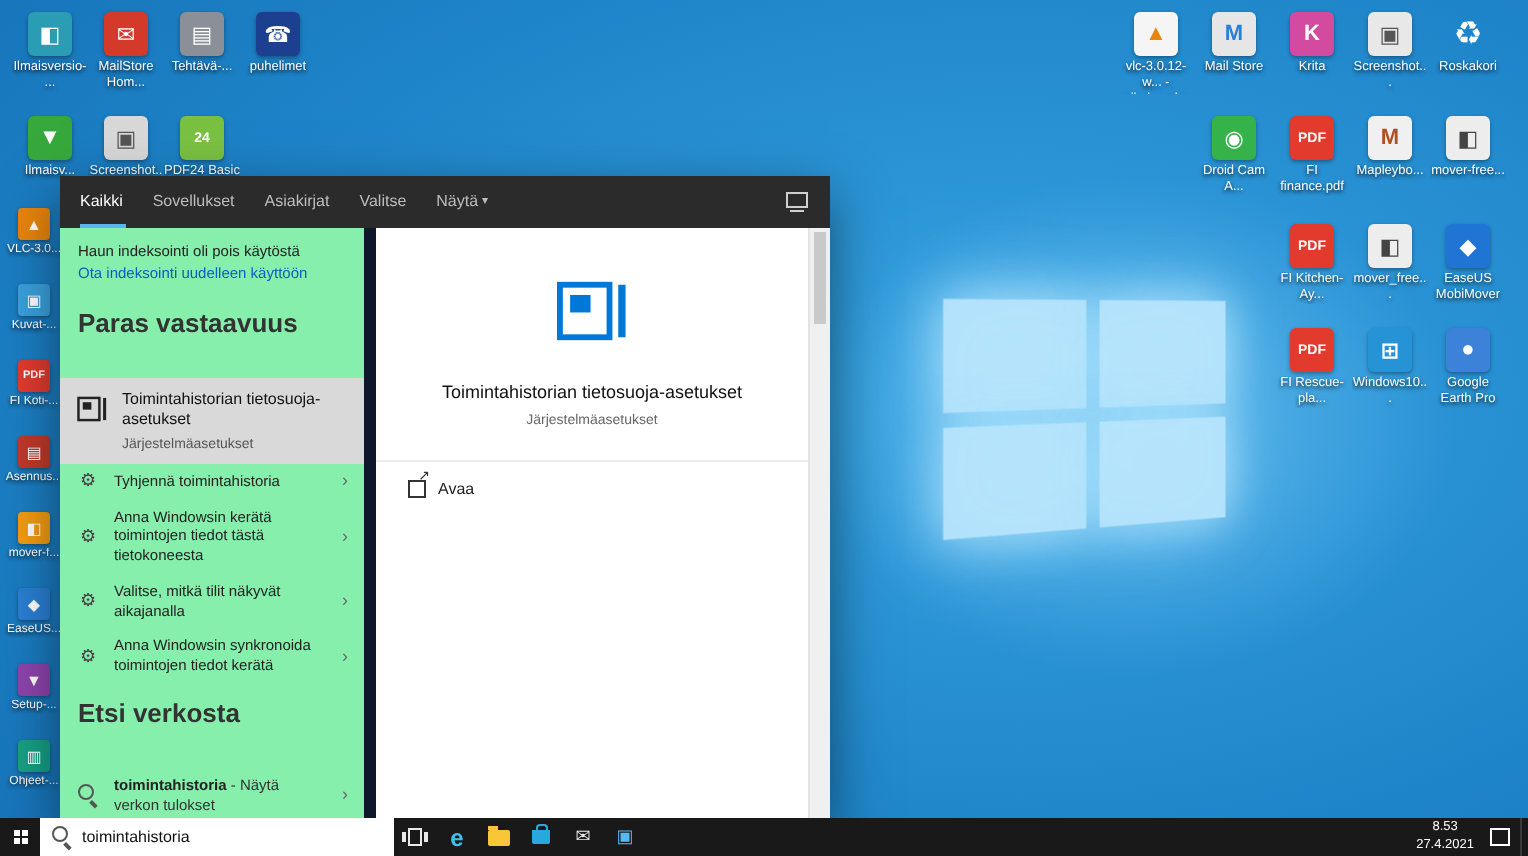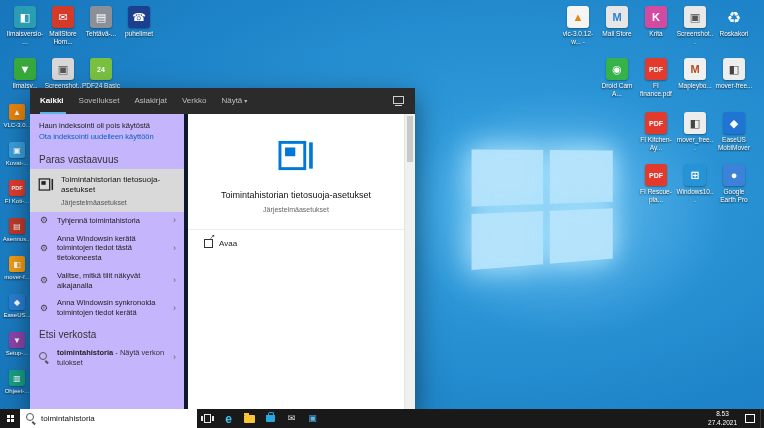--- a/index.html
+++ b/index.html
@@ -29,34 +29,34 @@
   .dicon.small .ig{width:16px;height:16px;font-size:8px;border-radius:2px}
   .dicon.small .ig.txt{font-size:5.5px}
   .dicon.small .lbl{font-size:6px;max-height:14px}
 
   
   .panel{position:absolute;left:30px;top:88px;width:385px;height:321px;display:flex;flex-direction:column;
     box-shadow:0 10px 26px rgba(0,0,0,.5);z-index:3}
   .panel-header{height:26px;background:#2b2b2b;display:flex;align-items:stretch;padding:0 10px;gap:13px;flex:0 0 26px}
   .tab{font-size:8px;color:#bdbdbd;display:flex;align-items:center;cursor:pointer;
     border-bottom:2px solid transparent;box-sizing:border-box;padding-top:1px}
-  .tab.active{color:#fff;font-weight:bold;border-bottom-color:#5ab4ea}
+  .tab.active{color:#fff;font-weight:normal;border-bottom-color:#5ab4ea}
   .tab .caret{font-size:6px;margin-left:2px}
   .hspacer{flex:1}
   .hdr-mon{width:13px;align-self:center;height:11px;position:relative;cursor:pointer}
   .hdr-mon i{position:absolute;left:1px;top:0;width:9px;height:6px;border:1px solid #cfcfcf;display:block}
   .hdr-mon:after{content:"";position:absolute;left:3px;top:9px;width:7px;height:1px;background:#cfcfcf}
 
   .panel-body{flex:1;display:flex;min-height:0}
-  .list{width:158px;flex:0 0 158px;background:#c4b5fd;border-right:4px solid #0f172a;
+  .list{width:158px;flex:0 0 158px;background:#86efac;border-right:6px solid #0f172a;
     padding-top:3px;box-sizing:border-box;overflow:hidden}
   .notice{padding:4px 9px 6px}
   .notice .l1{font-size:7.5px;color:#222}
   .notice .l2{font-size:7.5px;color:#0b5fbe;margin-top:2px;cursor:pointer}
-  .sec-h{font-size:10px;font-weight:normal;color:#333;padding:7px 9px 4px}
+  .sec-h{font-size:13px;font-weight:bold;color:#333;padding:7px 9px 20px}
   .best{background:#d9d9d9;display:flex;align-items:flex-start;gap:7px;padding:6px 8px;cursor:pointer}
   .best .bicon{margin-top:2px;flex:0 0 16px}
   .best .bt{font-size:8px;color:#111;line-height:1.3}
   .best .bs{font-size:7px;color:#555;margin-top:3px}
   .item{display:flex;align-items:center;gap:7px;padding:4px 8px;cursor:pointer}
   .item .gicon{flex:0 0 12px;text-align:center;font-size:9px;color:#444;line-height:1}
   .item .itxt{flex:1;font-size:7.5px;color:#222;line-height:1.3}
   .item .itxt .sfx{color:#333}
   .item .chev{color:#666;font-size:9px;line-height:1}
 
@@ -248,21 +248,21 @@
       </span>
       <span class="tab">
         <span>Sovellukset</span>
         <span class="caret"></span>
       </span>
       <span class="tab">
         <span>Asiakirjat</span>
         <span class="caret"></span>
       </span>
       <span class="tab">
-        <span>Verkko</span>
+        <span>Valitse</span>
         <span class="caret"></span>
       </span>
       <span class="tab">
         <span>Näytä</span>
         <span class="caret">▾</span>
       </span>
     <span class="hspacer"></span>
     <span class="hdr-mon">
         <i></i>
       </span>

